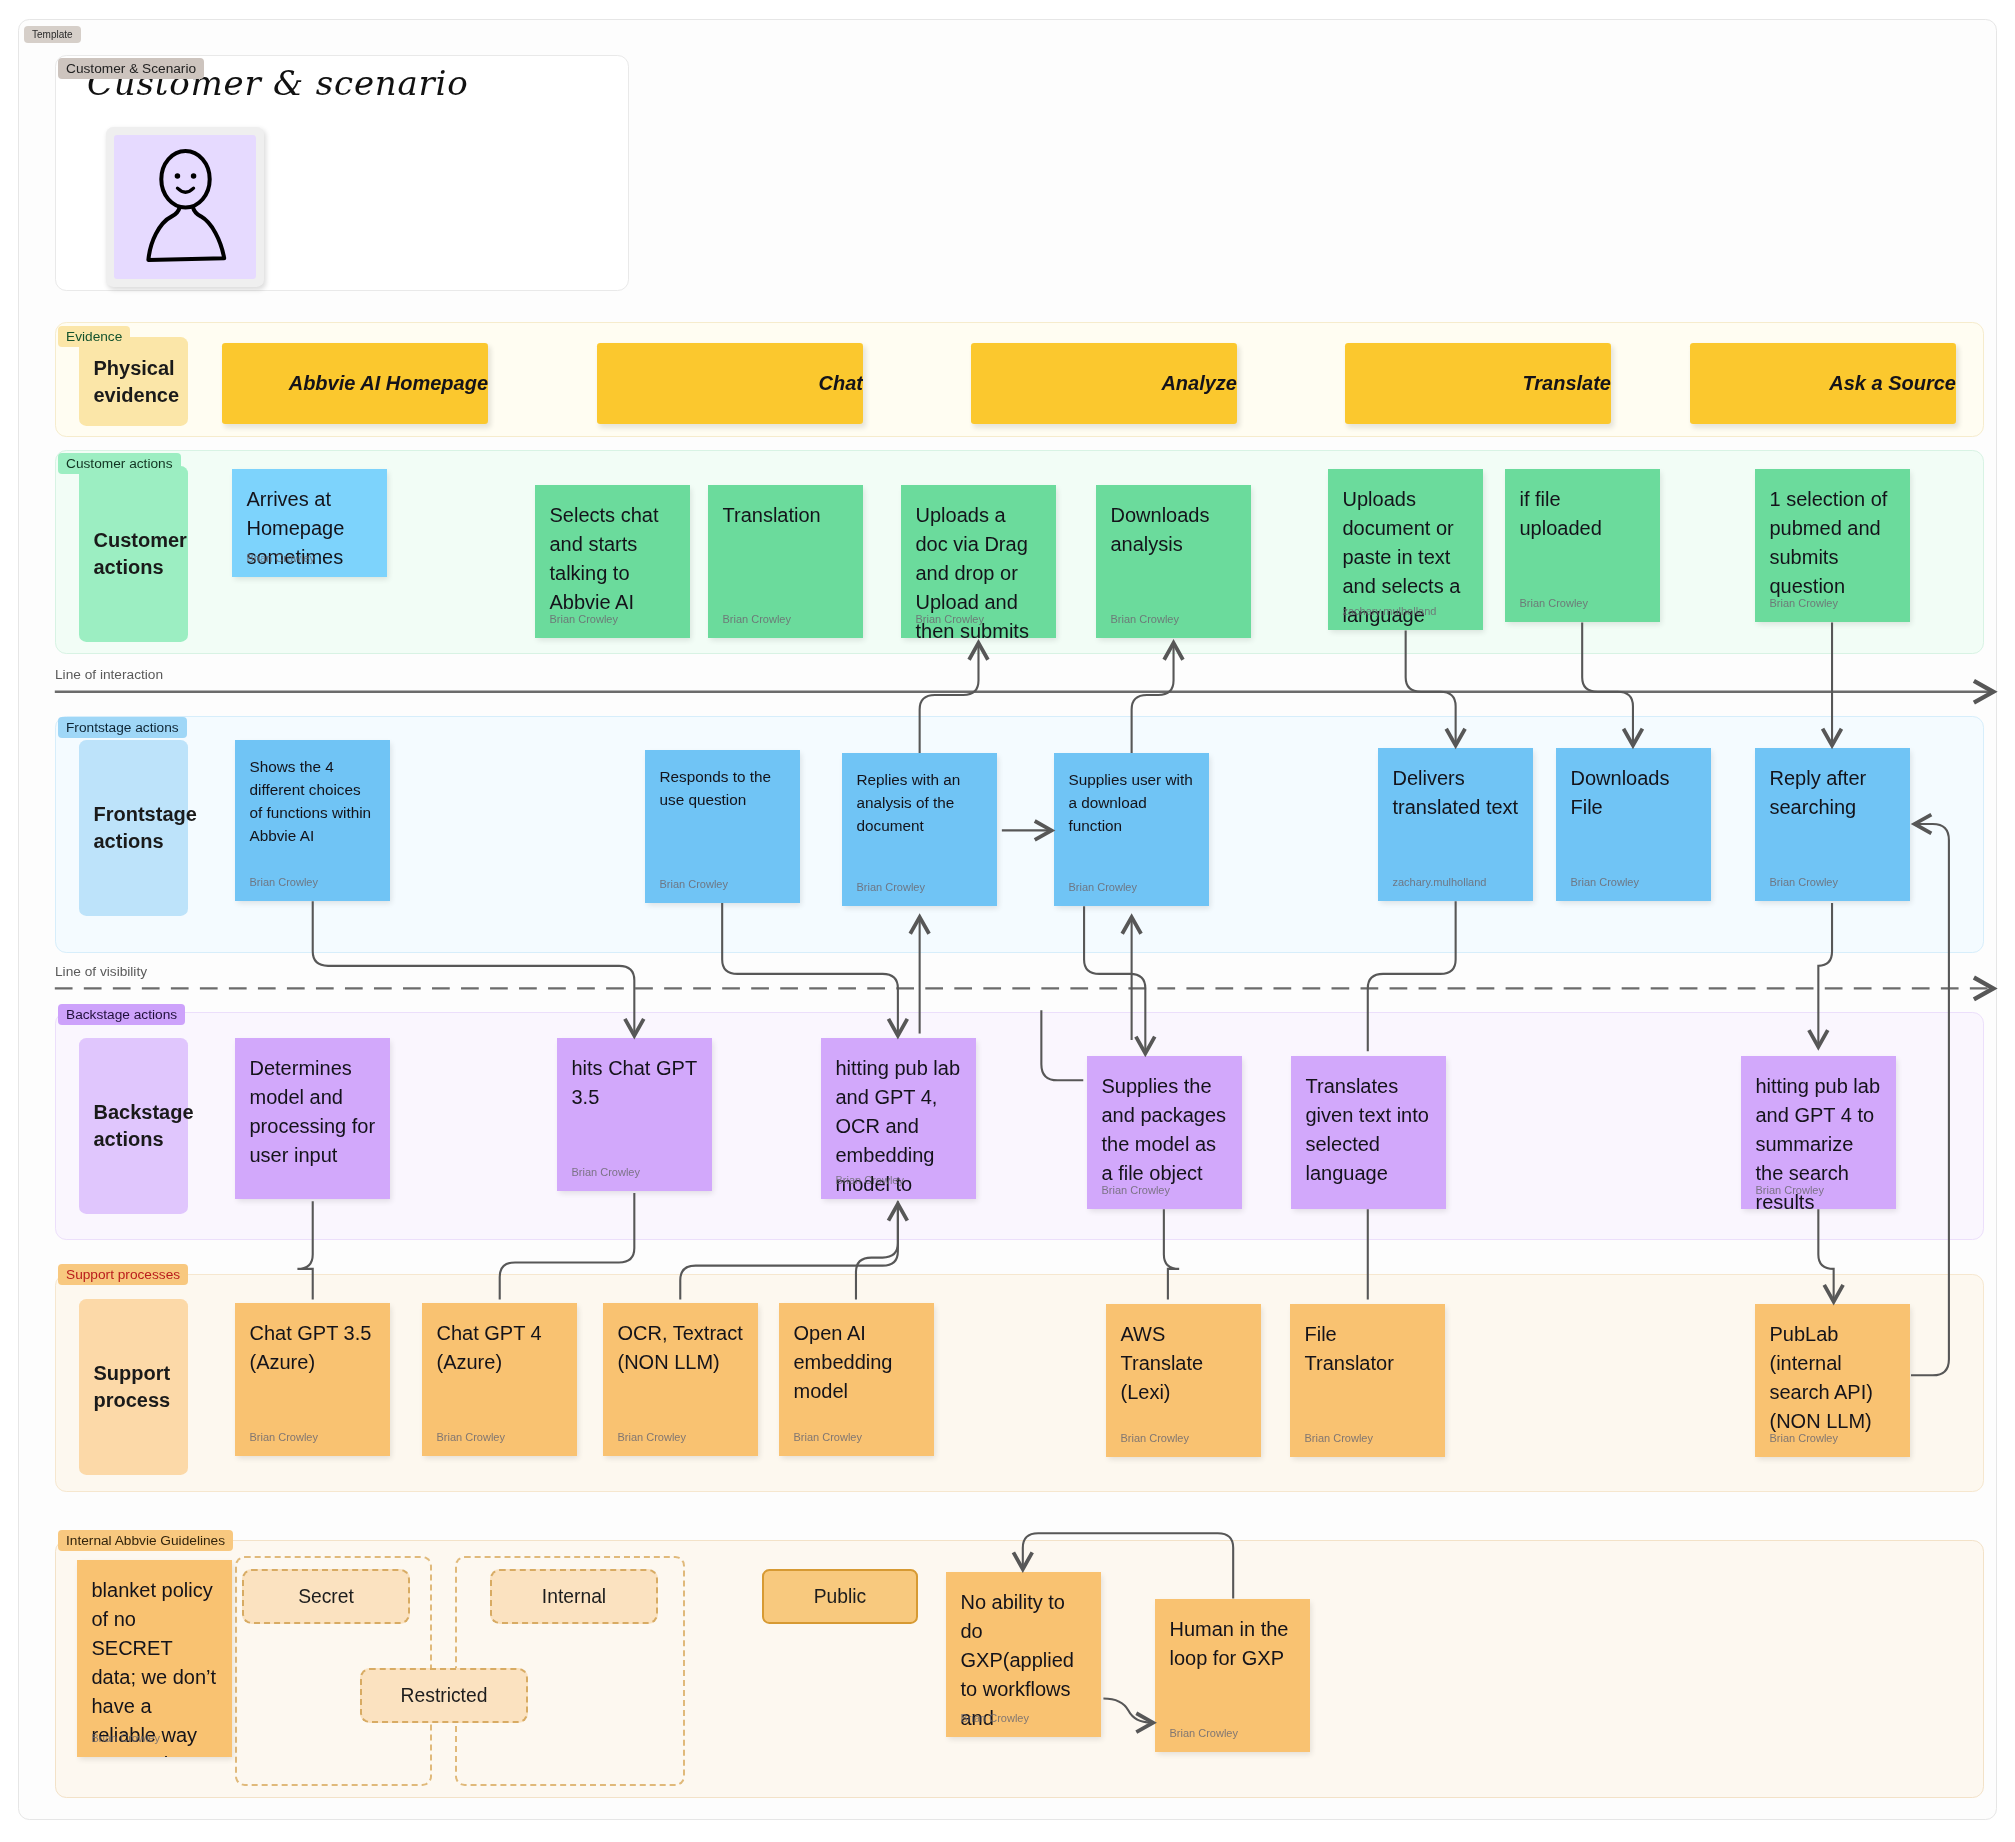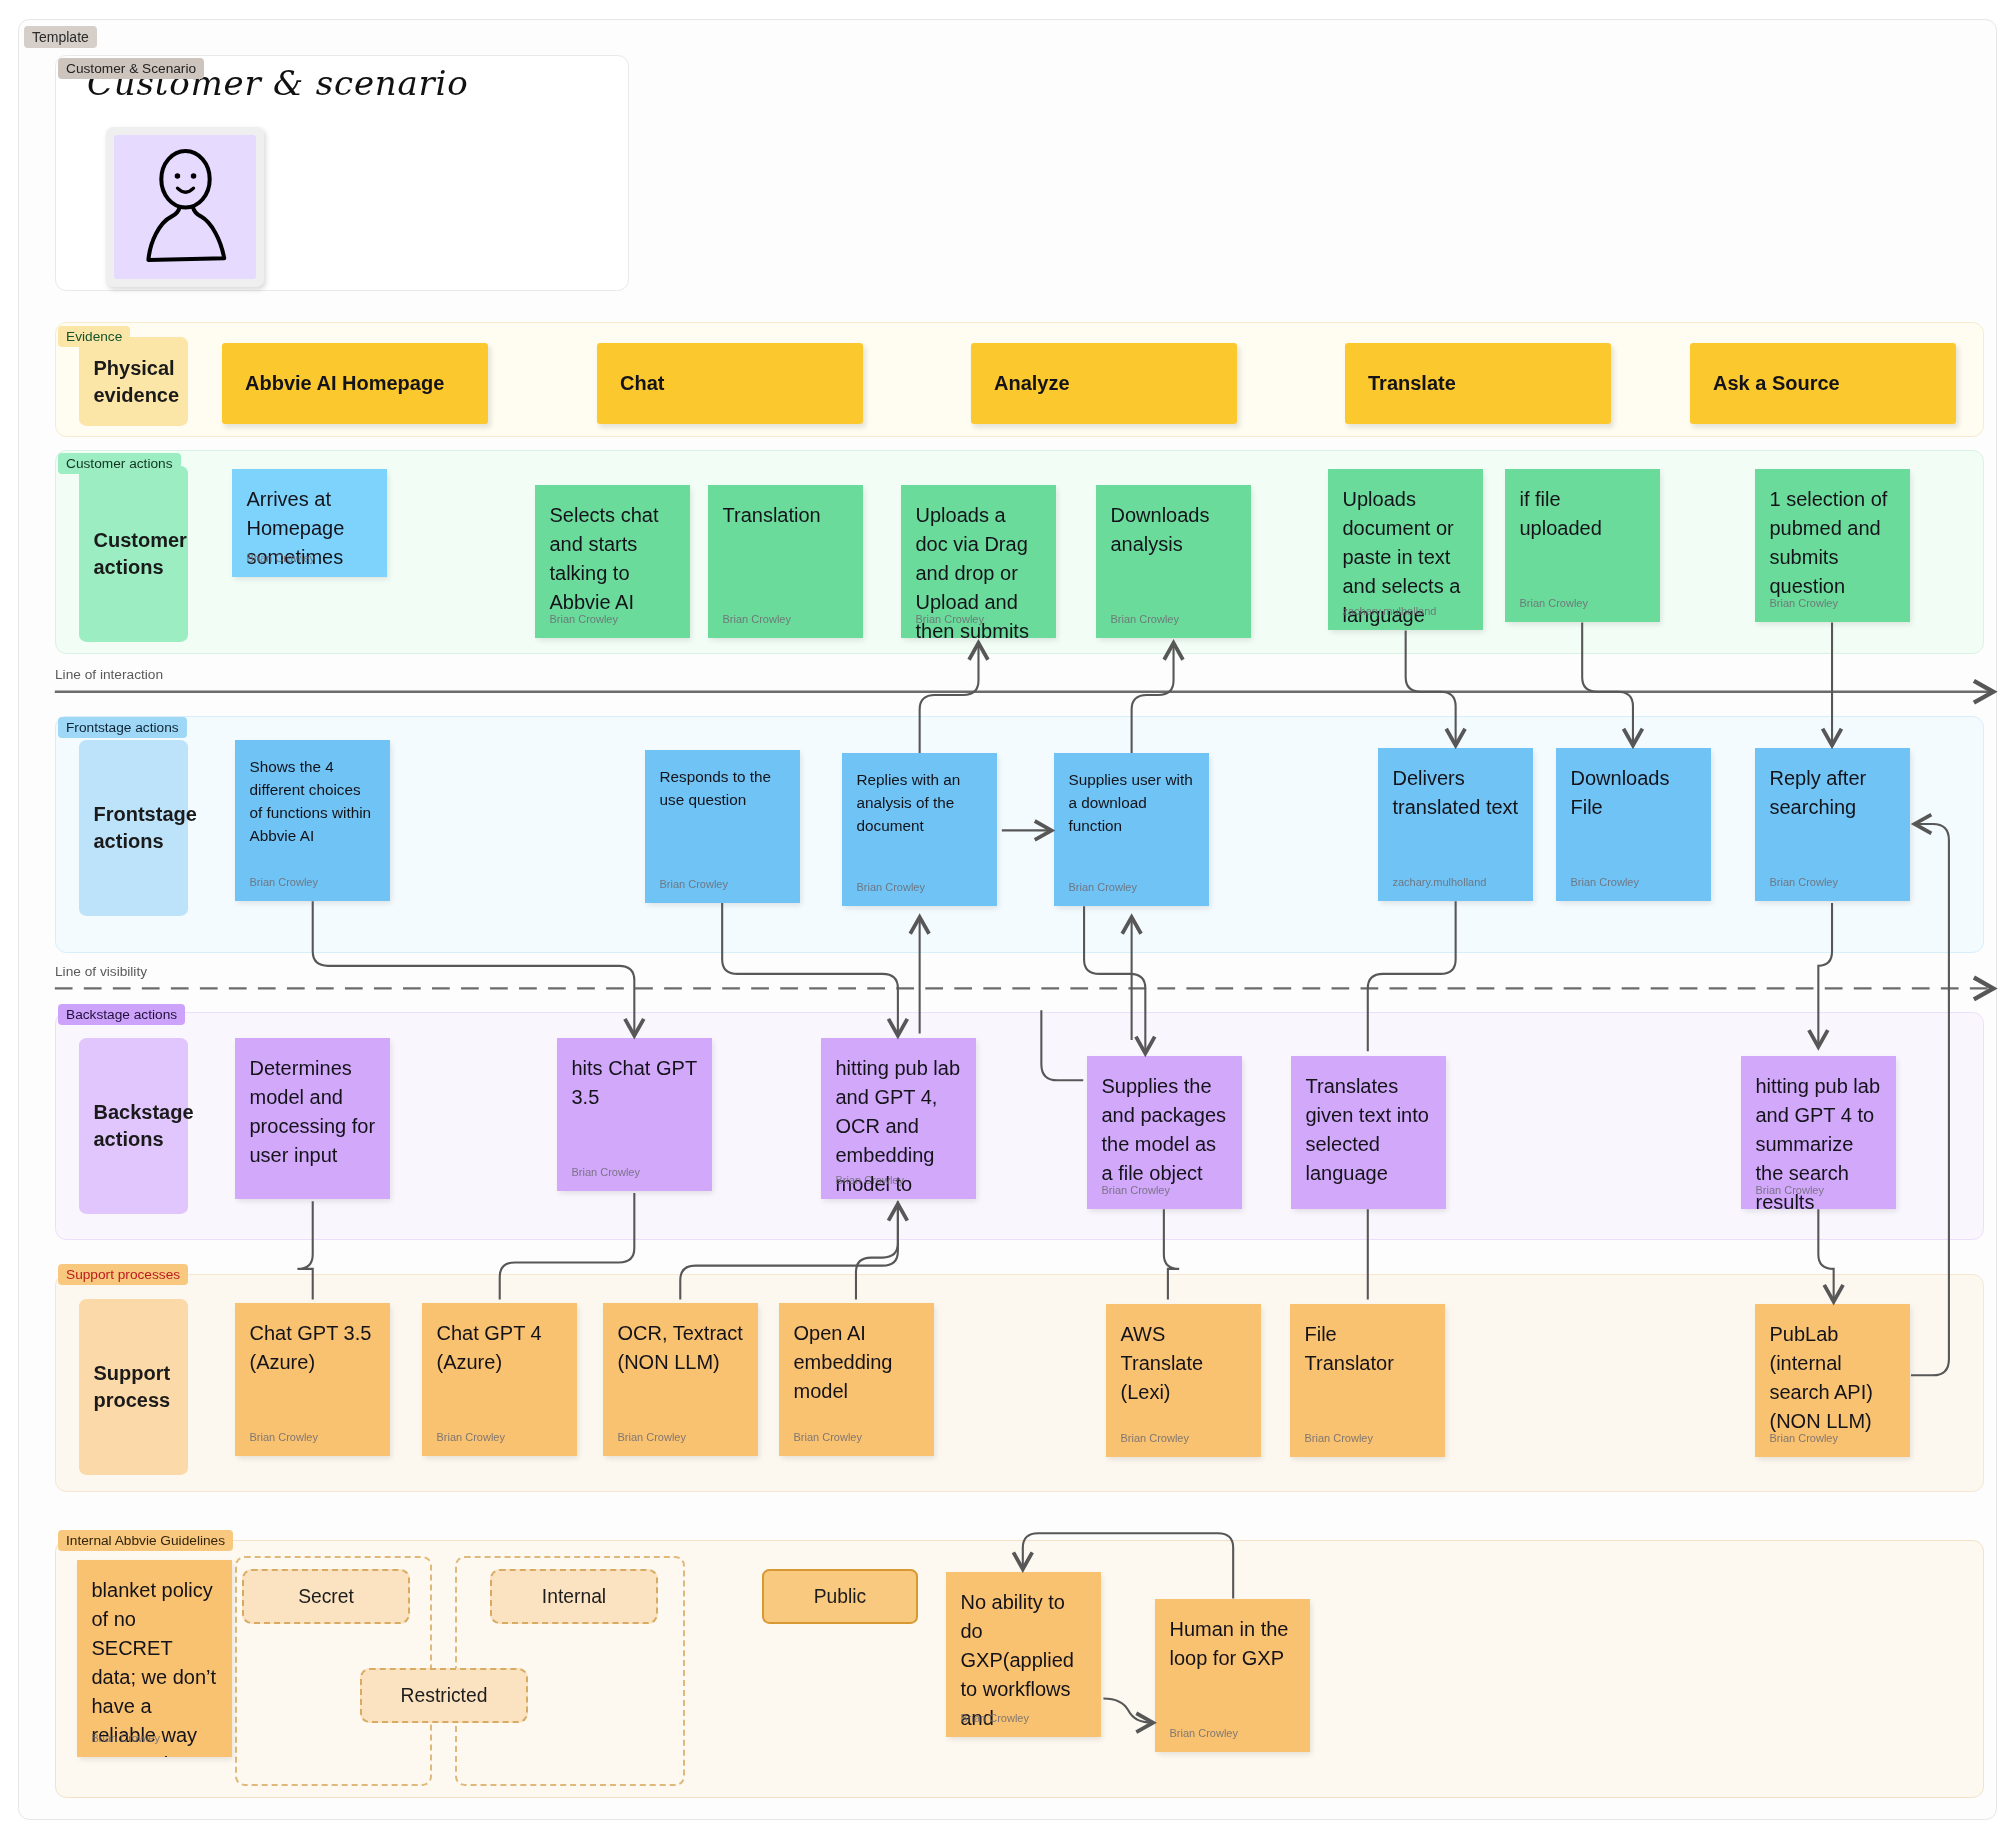--- a/index.html
+++ b/index.html
@@ -11,21 +11,21 @@
   }
   #canvas{position:relative;width:2015px;height:1843px;overflow:hidden;background:#fff;}
 
   
   .template-frame{
     position:absolute;left:18px;top:19.3px;width:1977px;height:1799px;
     border:0.8px solid #e6e6e6;border-radius:11.3px;background:#fdfdfd;
   }
   .frame-tag{
     position:absolute;left:24px;top:26px;
-    background:#d6cfc9;color:#2a2a2a;font-size:14px;padding:3.2px 8px;border-radius:4px;
+    background:#d6cfc9;color:#2a2a2a;font-size:10px;padding:3.2px 8px;border-radius:4px;
     z-index:40;
   }
 
   
   .band{position:absolute;border-radius:11.3px;}
   .band-tag{
     position:absolute;font-size:13.7px;padding:3.2px 8px;border-radius:4px;white-space:nowrap;z-index:30;
   }
 
   
@@ -41,21 +41,21 @@
     position:absolute;box-sizing:border-box;
     padding:16px 14.5px 0 14.5px;
     font-size:20px;line-height:1.45;color:#14131a;
     box-shadow:2.4px 3.2px 5.6px rgba(0,0,0,0.10);
     overflow:hidden;
   }
   .note .author{
     position:absolute;left:14.5px;bottom:13px;
     font-size:11px;line-height:1;color:#6d6a72;opacity:.85;font-weight:normal;
   }
-  .note.center{display:flex;align-items:center;justify-content:flex-start;padding:0 23px;text-align:center;font-weight:bold;}
+  .note.center{display:flex;align-items:center;justify-content:flex-end;padding:0 0;text-align:center;font-weight:bold;font-style:italic;}
   .note.small-txt{font-size:15.3px;line-height:1.5;}
 
   
   .lineLabel{position:absolute;font-size:13.7px;color:#5a5a5a;}
   .svglayer{position:absolute;left:0;top:0;width:2015px;height:1843px;pointer-events:none;}
 
   
   .dashbox{position:absolute;border:2.4px dashed #e0b97a;border-radius:9.7px;box-sizing:border-box;}
   .chip{
     position:absolute;box-sizing:border-box;

